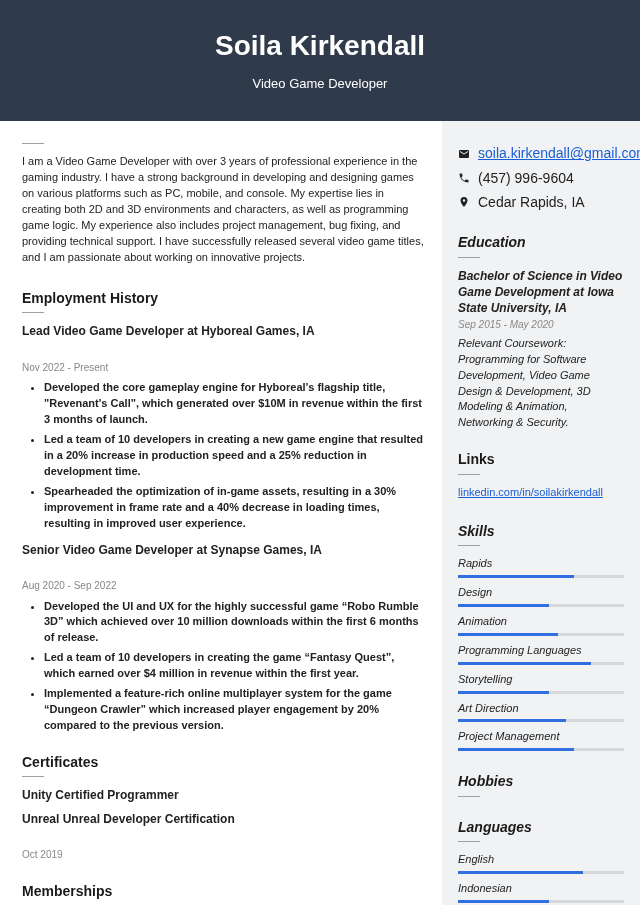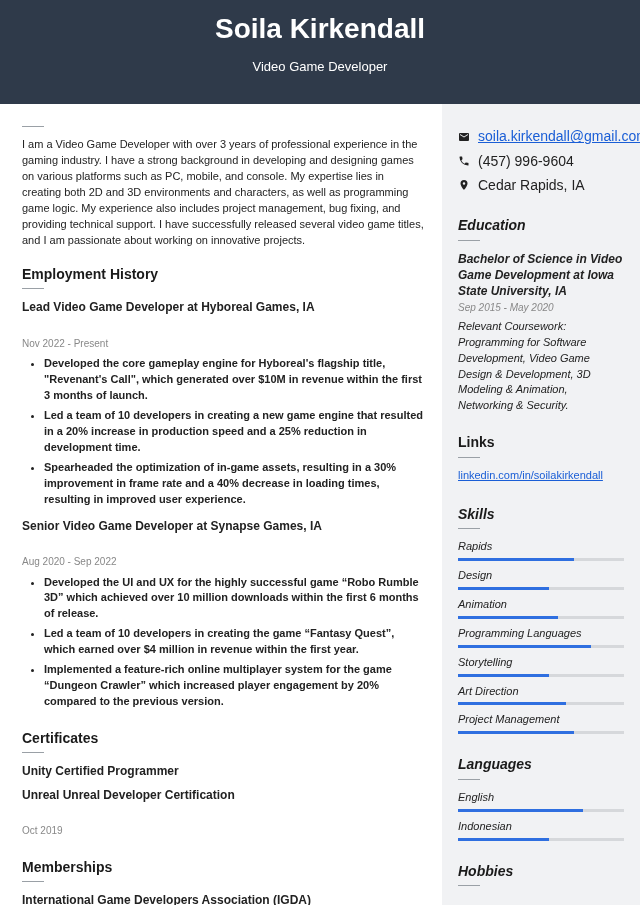--- a/index.html
+++ b/index.html
@@ -8,21 +8,21 @@
     width: 640px;
     background: #fff;
     color: #222;
     font-size: 11px;
     line-height: 1.45;
   }
   .header {
     background: #2f3a4a;
     color: #fff;
     text-align: center;
-    padding: 9px 10px 28px;
+    padding: 26px 10px 28px;
   }
   .header h1 {
     font-size: 28px;
     font-weight: 700;
     margin-bottom: 8px;
   }
   .header .subtitle {
     font-size: 13px;
     font-weight: 400;
   }
@@ -46,21 +46,21 @@
   }
   .rule {
     width: 22px;
     height: 1px;
     background: #9aa0a6;
     margin-bottom: 10px;
   }
   .profile-text {
     font-size: 11px;
     color: #222;
-    margin-bottom: 15px;
+    margin-bottom: 22px;
   }
   .job-title {
     font-size: 12px;
     font-weight: 700;
     margin-top: 6px;
   }
   .job-dates {
     font-size: 10px;
     color: #888;
     margin-top: 20px;
@@ -255,37 +255,37 @@
           <div class="skill-row">
             <div>Project Management</div>
             <div class="skill-bar">
               <div class="fill" style="width: 70%;"></div>
             </div>
           </div>
         </div>
     </div>
 
     <div class="sidebar-section">
+      <h2 class="section-title">Hobbies</h2>
+      <div class="rule"></div>
+    </div>
+
+    <div class="sidebar-section">
       <h2 class="section-title">Languages</h2>
       <div class="rule"></div>
       <div id="langs-container">
           <div class="lang-row">
             <div>English</div>
             <div class="skill-bar">
               <div class="fill" style="width: 75%;"></div>
             </div>
           </div>
           <div class="lang-row">
             <div>Indonesian</div>
             <div class="skill-bar">
               <div class="fill" style="width: 55%;"></div>
             </div>
           </div>
         </div>
     </div>
 
-    <div class="sidebar-section">
-      <h2 class="section-title">Hobbies</h2>
-      <div class="rule"></div>
-    </div>
-
   </div>
 </div>
 
 </body></html>

